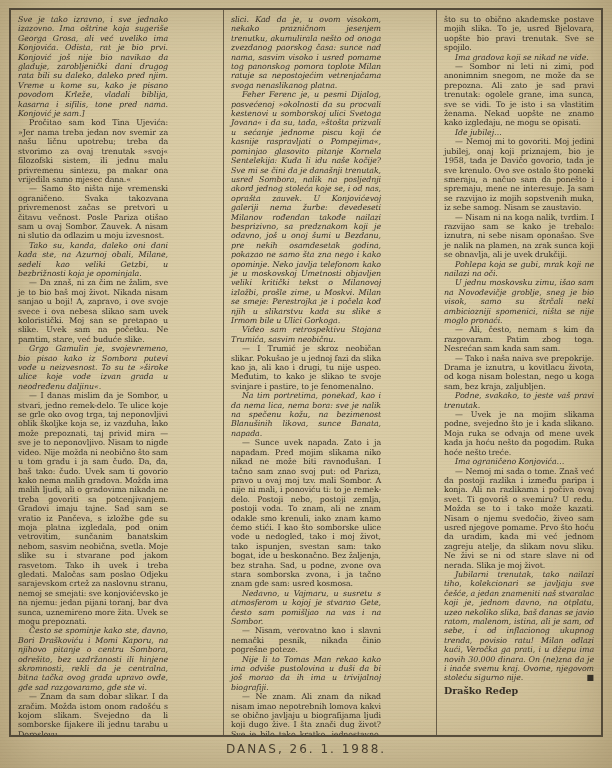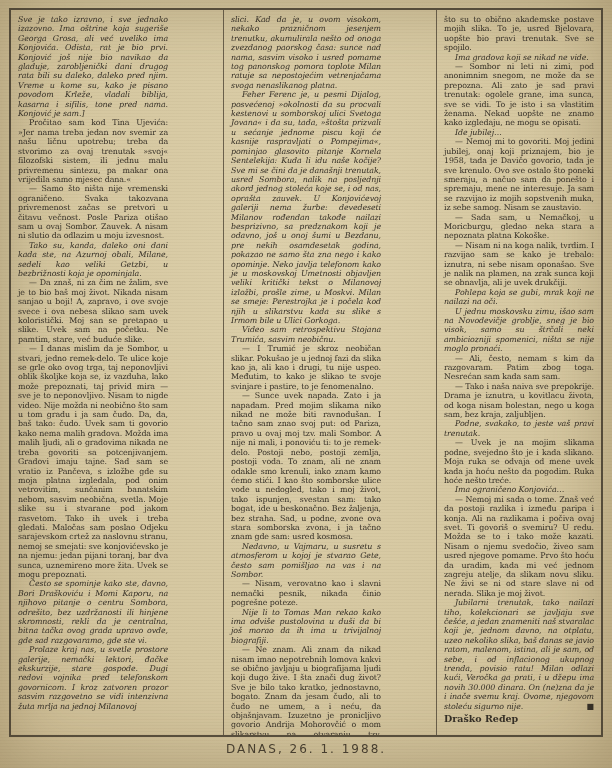--- a/index.html
+++ b/index.html
@@ -52,42 +52,44 @@
 
 <div class="paper">
   <div class="frame">
     <div class="columns">
       <div class="col">
           <p class="para q lead">Sve je tako izravno, i sve jednako izazovno. Ima oštrine koja sugeriše Georga Grosa, ali već uveliko ima Konjovića. Odista, rat je bio prvi. Konjović još nije bio navikao da gladuje, zarobljenički dani drugog rata bili su daleko, daleko pred njim. Vreme u kome su, kako je pisano povodom Krleže, vladali biblija, kasarna i sifilis, tone pred nama. Konjović je sam.]</p>
           <p class="para a">Pročitao sam kod Tina Ujevića: »Jer nama treba jedan nov svemir za našu ličnu upotrebu; treba da stvorimo za ovaj trenutak »svoj« filozofski sistem, ili jednu malu privremenu sintezu, pa makar ona vrijedila samo mjesec dana.«</p>
           <p class="para a">— Samo što ništa nije vremenski ograničeno. Svaka takozvana privremenost začas se pretvori u čitavu večnost. Posle Pariza otišao sam u ovaj Sombor. Zauvek. A nisam ni slutio da odlazim u moju izvesnost.</p>
           <p class="para q">Tako su, kanda, daleko oni dani kada ste, na Azurnoj obali, Milane, sedeli kao veliki Getzbi, u bezbrižnosti koja je opominjala.</p>
           <p class="para a">— Da znaš, ni za čim ne žalim, sve je to bio baš moj život. Nikada nisam sanjao u boji! A, zapravo, i ove svoje svece i ova nebesa slikao sam uvek koloristički. Moj san se pretapao u slike. Uvek sam na početku. Ne pamtim, stare, već buduće slike.</p>
+          <p class="para q">Grgo Gamulin je, svojevremeno, bio pisao kako iz Sombora putevi vode u neizvesnost. To su te »široke ulice koje vode izvan grada u neodređenu daljinu«.</p>
           <p class="para a">— I danas mislim da je Sombor, u stvari, jedno remek-delo. Te ulice koje se grle oko ovog trga, taj neponovljivi oblik školjke koja se, iz vazduha, lako može prepoznati, taj privid mira — sve je to neponovljivo. Nisam to nigde video. Nije možda ni neobično što sam u tom gradu i ja sam čudo. Da, da, baš tako: čudo. Uvek sam ti govorio kako nema malih gradova. Možda ima malih ljudi, ali o gradovima nikada ne treba govoriti sa potcenjivanjem. Gradovi imaju tajne. Sad sam se vratio iz Pančeva, s izložbe gde su moja platna izgledala, pod onim vetrovitim, sunčanim banatskim nebom, sasvim neobična, svetla. Moje slike su i stvarane pod jakom rasvetom. Tako ih uvek i treba gledati. Maločas sam poslao Odjeku sarajevskom crtež za naslovnu stranu, nemoj se smejati: sve konjovićevsko je na njemu: jedan pijani toranj, bar dva sunca, uznemireno more žita. Uvek se mogu prepoznati.</p>
           <p class="para q">Često se spominje kako ste, davno, Bori Draškoviću i Momi Kaporu, na njihovo pitanje o centru Sombora, odrešito, bez uzdržanosti ili hinjene skromnosti, rekli da je centralna, bitna tačka ovog grada upravo ovde, gde sad razgovaramo, gde ste vi.</p>
+          <p class="para a">— Znam da sam dobar slikar. I da zračim. Možda istom onom radošću s kojom slikam. Svejedno da li somborske fijakere ili jednu tarabu u Doroslovu.</p>
           <p class="para q">Prolaze kraj nas, u svetle prostore galerije, nemački lektori, đačke ekskurzije, stare gospode. Dugi redovi vojnika pred telefonskom govornicom. I kroz zatvoren prozor sasvim razgovetno se vidi intenzivna žuta mrlja na jednoj Milanovoj</p>
         </div>
       <div class="col">
           <p class="para q lead">slici. Kad da je, u ovom visokom, nekako prazničnom jesenjem trenutku, akumulirala nešto od onoga zvezdanog paorskog časa: sunce nad nama, sasvim visoko i usred pomame tog panonskog pomora toplote Milan ratuje sa nepostojećim vetrenjačama svoga nenaslikanog platna.</p>
           <p class="para q">Feher Ferenc je, u pesmi Dijalog, posvećenoj »okolnosti da su procvali kestenovi u somborskoj ulici Svetoga Jovana« i da su, tada, »štošta prizvali u sećanje jednome piscu koji će kasnije raspravljati o Pompejima«, pominjao glasovito pitanje Kornela Sentelekija: Kuda li idu naše kočije? Sve mi se čini da je današnji trenutak, usred Sombora, nalik na posljednji akord jednog stoleća koje se, i od nas, oprašta zauvek. U Konjovićevoj galeriji nema žurbe: devedeseti Milanov rođendan takođe nailazi besprizivno, sa predznakom koji je odavno, još u onoj šumi u Bezdanu, pre nekih osamdesetak godina, pokazao ne samo šta zna nego i kako opominje. Neko javlja telefonom kako je u moskovskoj Umetnosti objavljen veliki kritički tekst o Milanovoj izložbi, prošle zime, u Moskvi. Milan se smeje: Perestrojka je i počela kod njih u slikarstvu kada su slike s Irmom bile u Ulici Gorkoga.</p>
           <p class="para q">Video sam retrospektivu Stojana Trumića, sasvim neobičnu.</p>
           <p class="para a">— I Trumić je skroz neobičan slikar. Pokušao je u jednoj fazi da slika kao ja, ali kao i drugi, tu nije uspeo. Međutim, to kako je slikao te svoje svinjare i pastire, to je fenomenalno.</p>
+          <p class="para q">Na tim portretima, ponekad, kao i da nema lica, nema bora: sve je nalik na spečenu kožu, na bezimenost Blanušinih likova, sunce Banata, napada.</p>
           <p class="para a">— Sunce uvek napada. Zato i ja napadam. Pred mojim slikama niko nikad ne može biti ravnodušan. I tačno sam znao svoj put: od Pariza, pravo u ovaj moj tzv. mali Sombor. A nije ni mali, i ponoviću ti: to je remek-delo. Postoji nebo, postoji zemlja, postoji voda. To znam, ali ne znam odakle smo krenuli, iako znam kamo ćemo stići. I kao što somborske ulice vode u nedogled, tako i moj život, tako ispunjen, svestan sam: tako bogat, ide u beskonačno. Bez žaljenja, bez straha. Sad, u podne, zvone ova stara somborska zvona, i ja tačno znam gde sam: usred kosmosa.</p>
           <p class="para q">Nedavno, u Vajmaru, u susretu s atmosferom u kojoj je stvarao Gete, često sam pomišljao na vas i na Sombor.</p>
           <p class="para a">— Nisam, verovatno kao i slavni nemački pesnik, nikada činio pogrešne poteze.</p>
           <p class="para q">Nije li to Tomas Man rekao kako ima odviše pustolovina u duši da bi još morao da ih ima u trivijalnoj biografiji.</p>
           <p class="para a">— Ne znam. Ali znam da nikad nisam imao nepotrebnih lomova kakvi se obično javljaju u biografijama ljudi koji dugo žive. I šta znači dug život? Sve je bilo tako kratko, jednostavno, bogato. Znam da jesam čudo, ali to čudo ne umem, a i neću, da objašnjavam. Izuzetno je pronicljivo govorio Andrija Mohorovčić o mom slikarstvu na otvaranju tzv. bjelovarske postave koju je Irma Lang načinila drukčije, atraktivnije, smelije nego</p>
         </div>
       <div class="col">
           <p class="para a lead">što su to obično akademske postave mojih slika. To je, usred Bjelovara, uopšte bio pravi trenutak. Sve se spojilo.</p>
           <p class="para q">Ima gradova koji se nikad ne vide.</p>
           <p class="para a">— Sombor ni leti ni zimi, pod anonimnim snegom, ne može da se prepozna. Ali zato je sad pravi trenutak: ogolele grane, ima sunca, sve se vidi. To je isto i sa vlastitim ženama. Nekad uopšte ne znamo kako izgledaju, ne mogu se opisati.</p>
           <p class="para q">Ide jubilej…</p>
           <p class="para a">— Nemoj mi to govoriti. Moj jedini jubilej, onaj koji priznajem, bio je 1958, tada je Davičo govorio, tada je sve krenulo. Ovo sve ostalo što poneki smeraju, a načuo sam da ponešto i spremaju, mene ne interesuje. Ja sam se razvijao iz mojih sopstvenih muka, iz sebe samog. Nisam se zaustavio.</p>
-          <p class="para a">— Sada sam, u Nemačkoj, u Moricburgu, gledao neka stara a nepoznata platna Kokoške.</p>
           <p class="para a">— Nisam ni na koga nalik, tvrdim. I razvijao sam se kako je trebalo: iznutra, ni sebe nisam oponašao. Sve je nalik na plamen, na zrak sunca koji se obnavlja, ali je uvek drukčiji.</p>
           <p class="para q">Pohlepa koja se gubi, mrak koji ne nailazi na oči.</p>
           <p class="para q">U jednu moskovsku zimu, išao sam na Novodevičje groblje, sneg je bio visok, samo su štrčali neki ambiciozniji spomenici, ništa se nije moglo pronaći.</p>
           <p class="para a">— Ali, često, nemam s kim da razgovaram. Patim zbog toga. Nesrećan sam kada sam sam.</p>
           <p class="para a">— Tako i naša naiva sve prepokrije. Drama je iznutra, u kovitlacu života, od koga nisam bolestan, nego u koga sam, bez kraja, zaljubljen.</p>
           <p class="para q">Podne, svakako, to jeste vaš pravi trenutak.</p>
           <p class="para a">— Uvek je na mojim slikama podne, svejedno što je i kada slikano. Moja ruka se odvaja od mene uvek kada ja hoću nešto da pogodim. Ruka hoće nešto treće.</p>
           <p class="para q">Ima ograničeno Konjovića…</p>
           <p class="para a">— Nemoj mi sada o tome. Znaš već da postoji razlika i između paripa i konja. Ali na razlikama i počiva ovaj svet. Ti govoriš o svemiru? U redu. Možda se to i tako može kazati. Nisam o njemu svedočio, živeo sam usred njegove pomame. Prvo što hoću da uradim, kada mi već jednom zagreju atelje, da slikam novu sliku. Ne živi se ni od stare slave ni od nerada. Slika je moj život.</p>
           <p class="para q">Jubilarni trenutak, tako nailazi tiho, kolekcionari se javljaju sve češće, a jedan znameniti naš stvaralac koji je, jednom davno, na otplatu, uzeo nekoliko slika, baš danas se javio ratom, malenom, istina, ali je sam, od sebe, i od inflacionog ukupnog trenda, povisio ratu! Milan odlazi kući, Veročka ga prati, i u džepu ima novih 30.000 dinara. On (ne)zna da je i inače svemu kraj. Ovome, njegovom stoleću sigurno nije.<span class="endmark">■</span></p>

